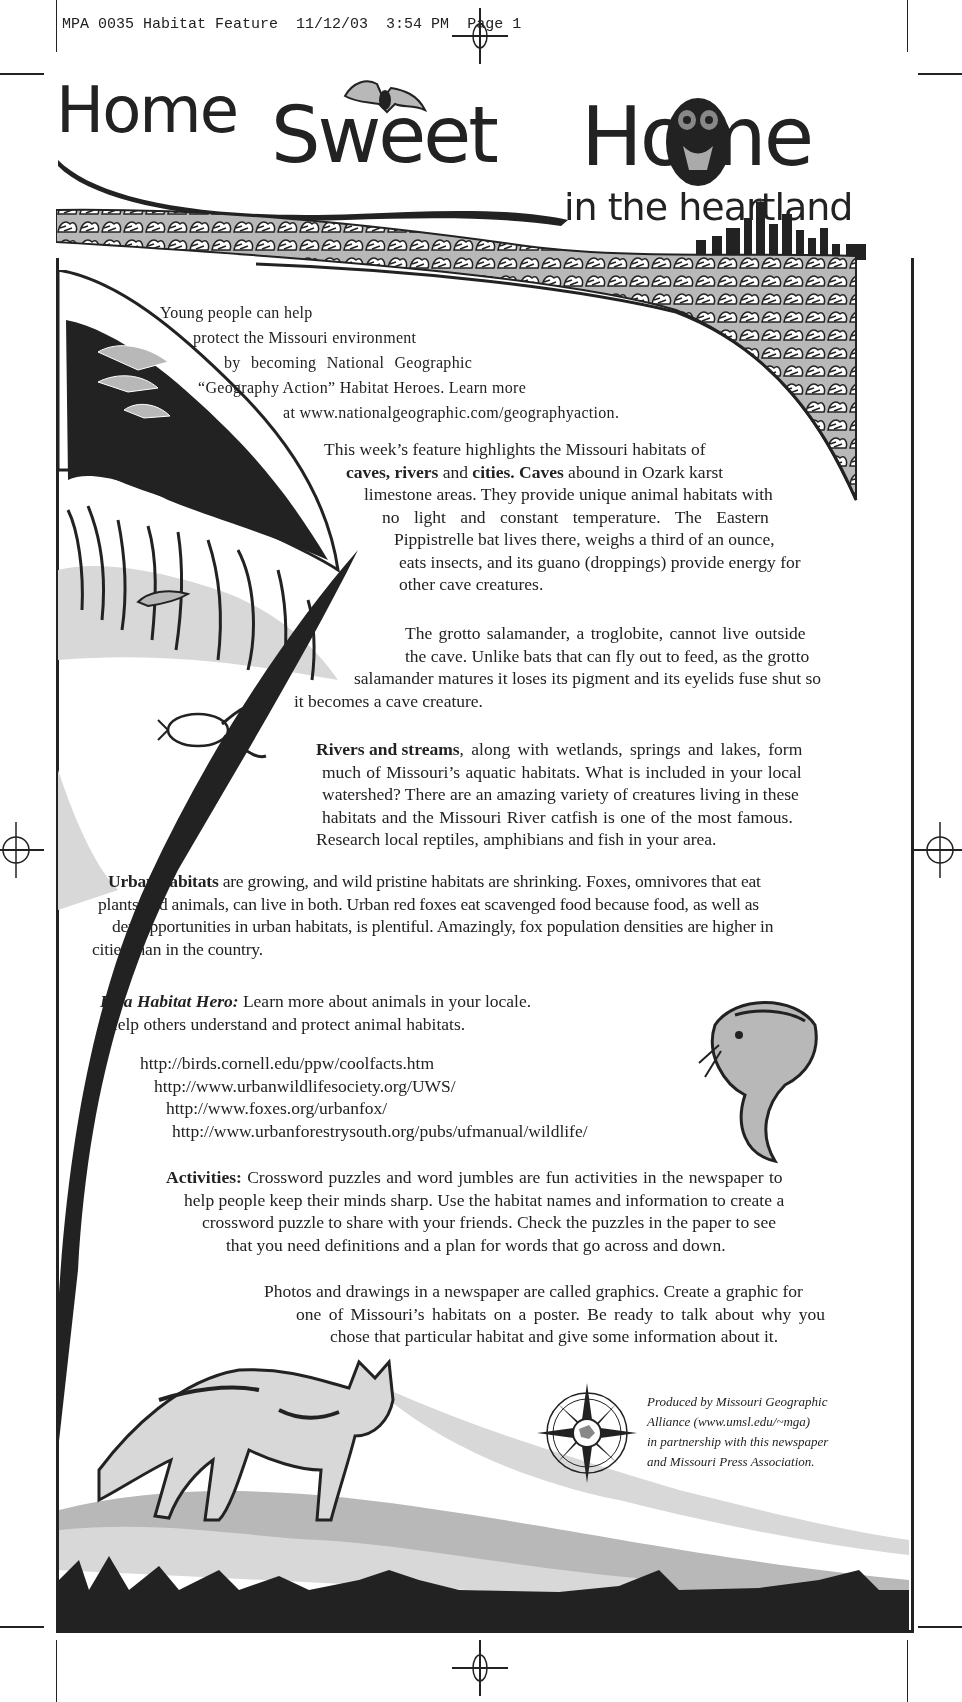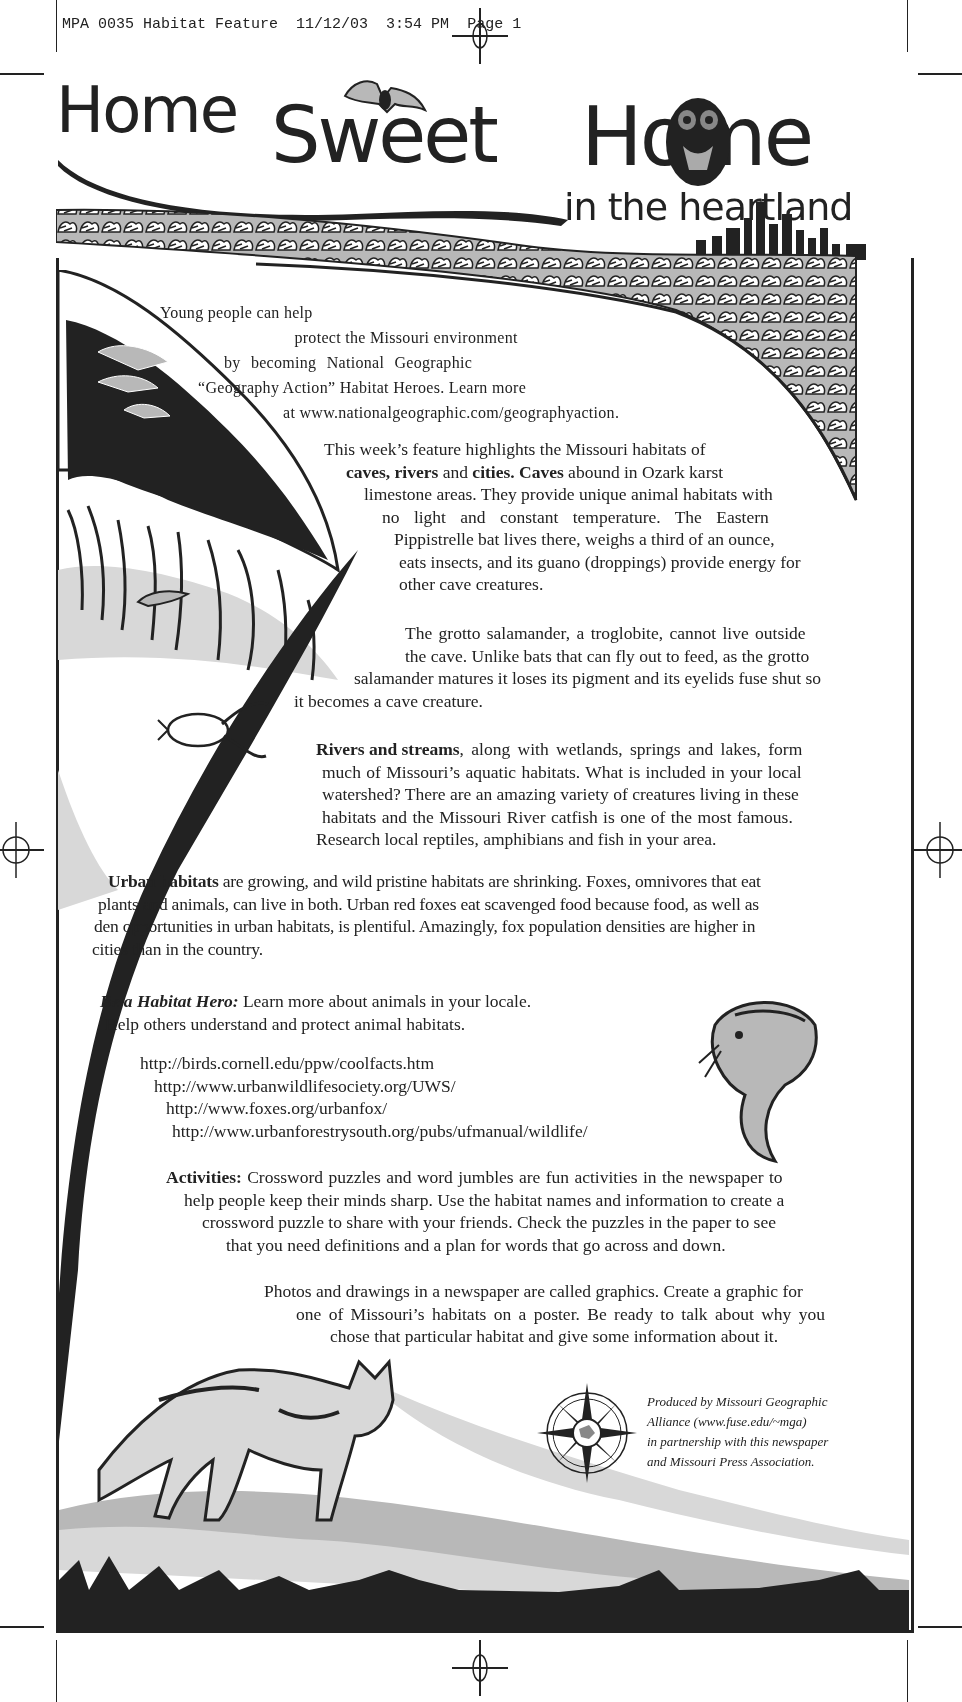--- a/index.html
+++ b/index.html
@@ -162,21 +162,21 @@
   <circle cx="50" cy="50" r="40" fill="none" stroke="#222" stroke-width="1.5"></circle>
   <circle cx="50" cy="50" r="34" fill="none" stroke="#222" stroke-width="1"></circle>
   <path d="M50 0 L 56 44 L 100 50 L 56 56 L 50 100 L 44 56 L 0 50 L 44 44 Z" fill="#222"></path>
   <path d="M20 20 L 52 48 L 80 20 L 52 52 L 80 80 L 48 52 L 20 80 L 48 48 Z" fill="#222"></path>
   <circle cx="50" cy="50" r="14" fill="#fff" stroke="#222" stroke-width="2"></circle>
   <path d="M42 46 L 52 42 L 58 50 L 52 56 L 44 54 Z" fill="#888"></path>
 </svg>
 
 <div class="txt" style="left:160px;top:300px;font-size:16px;line-height:25px;letter-spacing:0.3px;">
   <div style="margin-left:0;">Young people can help</div>
-  <div style="margin-left:33px;text-align:center;">protect the Missouri environment</div>
+  <div style="margin-left:33px;">protect the Missouri environment</div>
   <div style="margin-left:64px;word-spacing:6px;">by becoming National Geographic</div>
   <div style="margin-left:38px;">“Geography Action” Habitat Heroes. Learn more</div>
   <div style="margin-left:123px;">at www.nationalgeographic.com/geographyaction.</div>
 </div>
 
 <div class="txt" style="left:324px;top:438px;">
   <div style="margin-left:0;">This week’s feature highlights the Missouri habitats of</div>
   <div style="margin-left:22px;"><span class="b">caves, rivers</span><span> and </span><span class="b">cities. Caves</span><span> abound in Ozark karst</span></div>
   <div style="margin-left:40px;">limestone areas. They provide unique animal habitats with</div>
   <div style="margin-left:58px;word-spacing:10px;">no light and constant temperature. The Eastern</div>
@@ -196,21 +196,21 @@
   <div><span class="b">Rivers and streams</span><span style="word-spacing:3px;">, along with wetlands, springs and lakes, form</span></div>
   <div style="margin-left:6px;word-spacing:1px;">much of Missouri’s aquatic habitats. What is included in your local</div>
   <div style="margin-left:6px;">watershed? There are an amazing variety of creatures living in these</div>
   <div style="margin-left:6px;word-spacing:1px;">habitats and the Missouri River catfish is one of the most famous.</div>
   <div style="margin-left:0;">Research local reptiles, amphibians and fish in your area.</div>
 </div>
 
 <div class="txt" style="left:92px;top:870px;letter-spacing:-0.2px;">
   <div style="margin-left:16px;"><span class="b">Urban habitats</span><span> are growing, and wild pristine habitats are shrinking. Foxes, omnivores that eat</span></div>
   <div style="margin-left:6px;">plants and animals, can live in both. Urban red foxes eat scavenged food because food, as well as</div>
-  <div style="margin-left:2px;">den opportunities in urban habitats, is plentiful. Amazingly, fox population densities are higher in</div>
+  <div style="margin-left:20px;">den opportunities in urban habitats, is plentiful. Amazingly, fox population densities are higher in</div>
   <div style="margin-left:0;">cities than in the country.</div>
 </div>
 
 <div class="txt" style="left:100px;top:990px;">
   <div><span class="bi">Be a Habitat Hero:</span><span> Learn more about animals in your locale.</span></div>
   <div style="margin-left:5px;">Help others understand and protect animal habitats.</div>
 </div>
 <div class="txt" style="left:140px;top:1052px;">
   <div style="margin-left:0;">http://birds.cornell.edu/ppw/coolfacts.htm</div>
   <div style="margin-left:14px;">http://www.urbanwildlifesociety.org/UWS/</div>
@@ -226,16 +226,16 @@
 </div>
 
 <div class="txt" style="left:264px;top:1280px;">
   <div style="margin-left:0;">Photos and drawings in a newspaper are called graphics. Create a graphic for</div>
   <div style="margin-left:32px;word-spacing:3px;">one of Missouri’s habitats on a poster. Be ready to talk about why you</div>
   <div style="margin-left:66px;">chose that particular habitat and give some information about it.</div>
 </div>
 
 <div class="credit">
   <div>Produced by Missouri Geographic</div>
-  <div>Alliance (www.fuse.edu/~mga)</div>
+  <div>Alliance (www.umsl.edu/~mga)</div>
   <div>in partnership with this newspaper</div>
   <div>and Missouri Press Association.</div>
 </div>
 
 </body></html>

